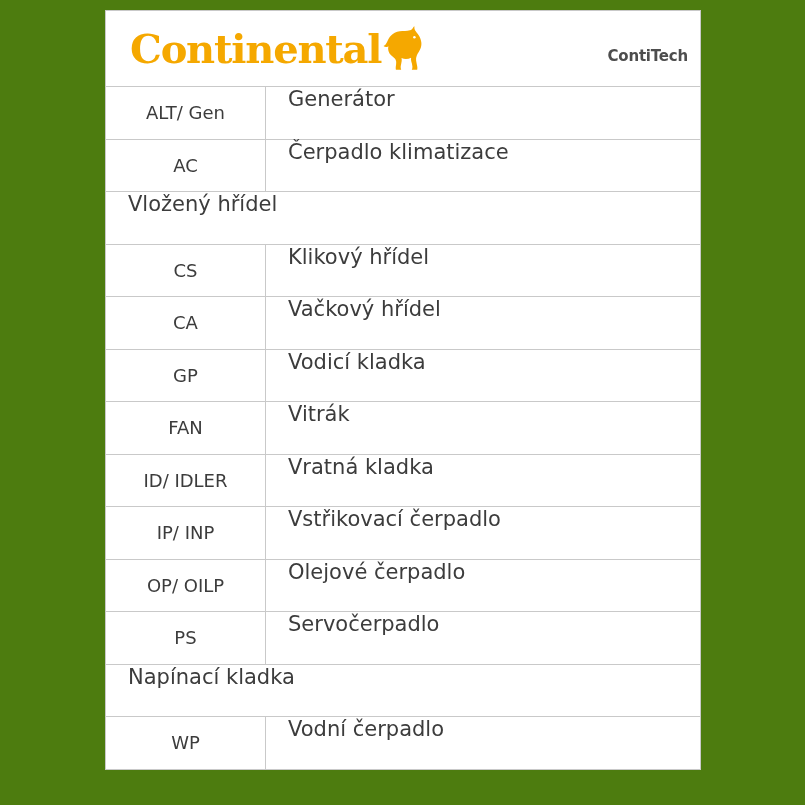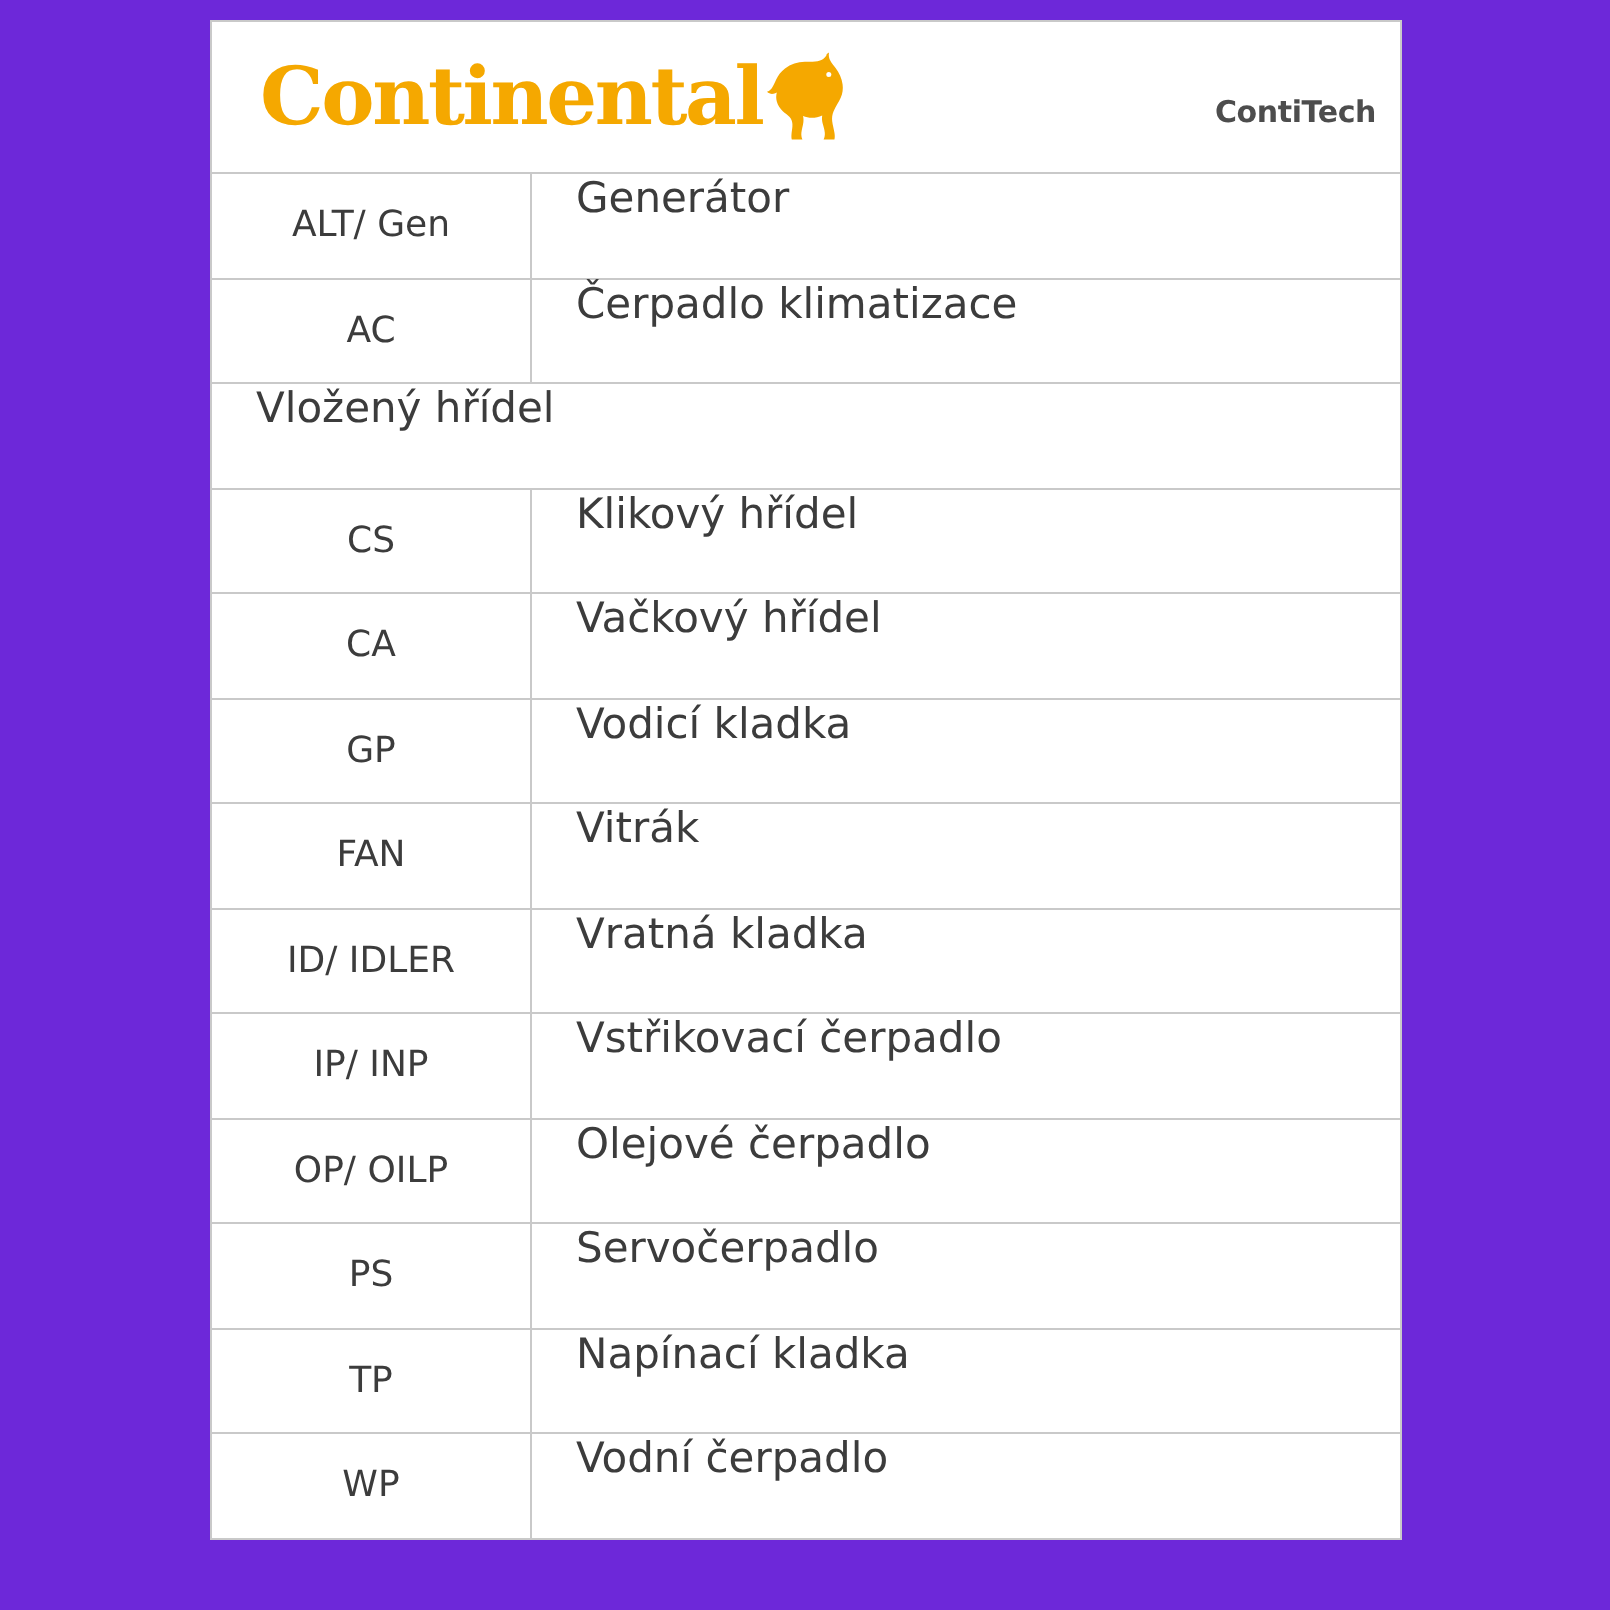--- a/index.html
+++ b/index.html
@@ -8,21 +8,21 @@
     width: 805px;
     height: 805px;
     background: #ffffff;
     font-family: "DejaVu Sans", sans-serif;
   }
 
   #page {
     position: relative;
     width: 805px;
     height: 805px;
-    background: #6d28d9;
+    background: #4d7c0f;
     overflow: hidden;
   }
 
   
   .card {
     position: absolute;
     left: 105px;
     top: 10px;
     width: 596px;
     background: #ffffff;
@@ -230,23 +230,20 @@
       <div class="row">
         <div class="cell-abbr">
             <span>PS</span>
           </div>
         <div class="cell-desc">
             <span>Servočerpadlo</span>
           </div>
       </div>
 
       <div class="row">
-        <div class="cell-abbr">
-            <span>TP</span>
-          </div>
         <div class="cell-desc">
             <span>Napínací kladka</span>
           </div>
       </div>
 
       <div class="row">
         <div class="cell-abbr">
             <span>WP</span>
           </div>
         <div class="cell-desc">

